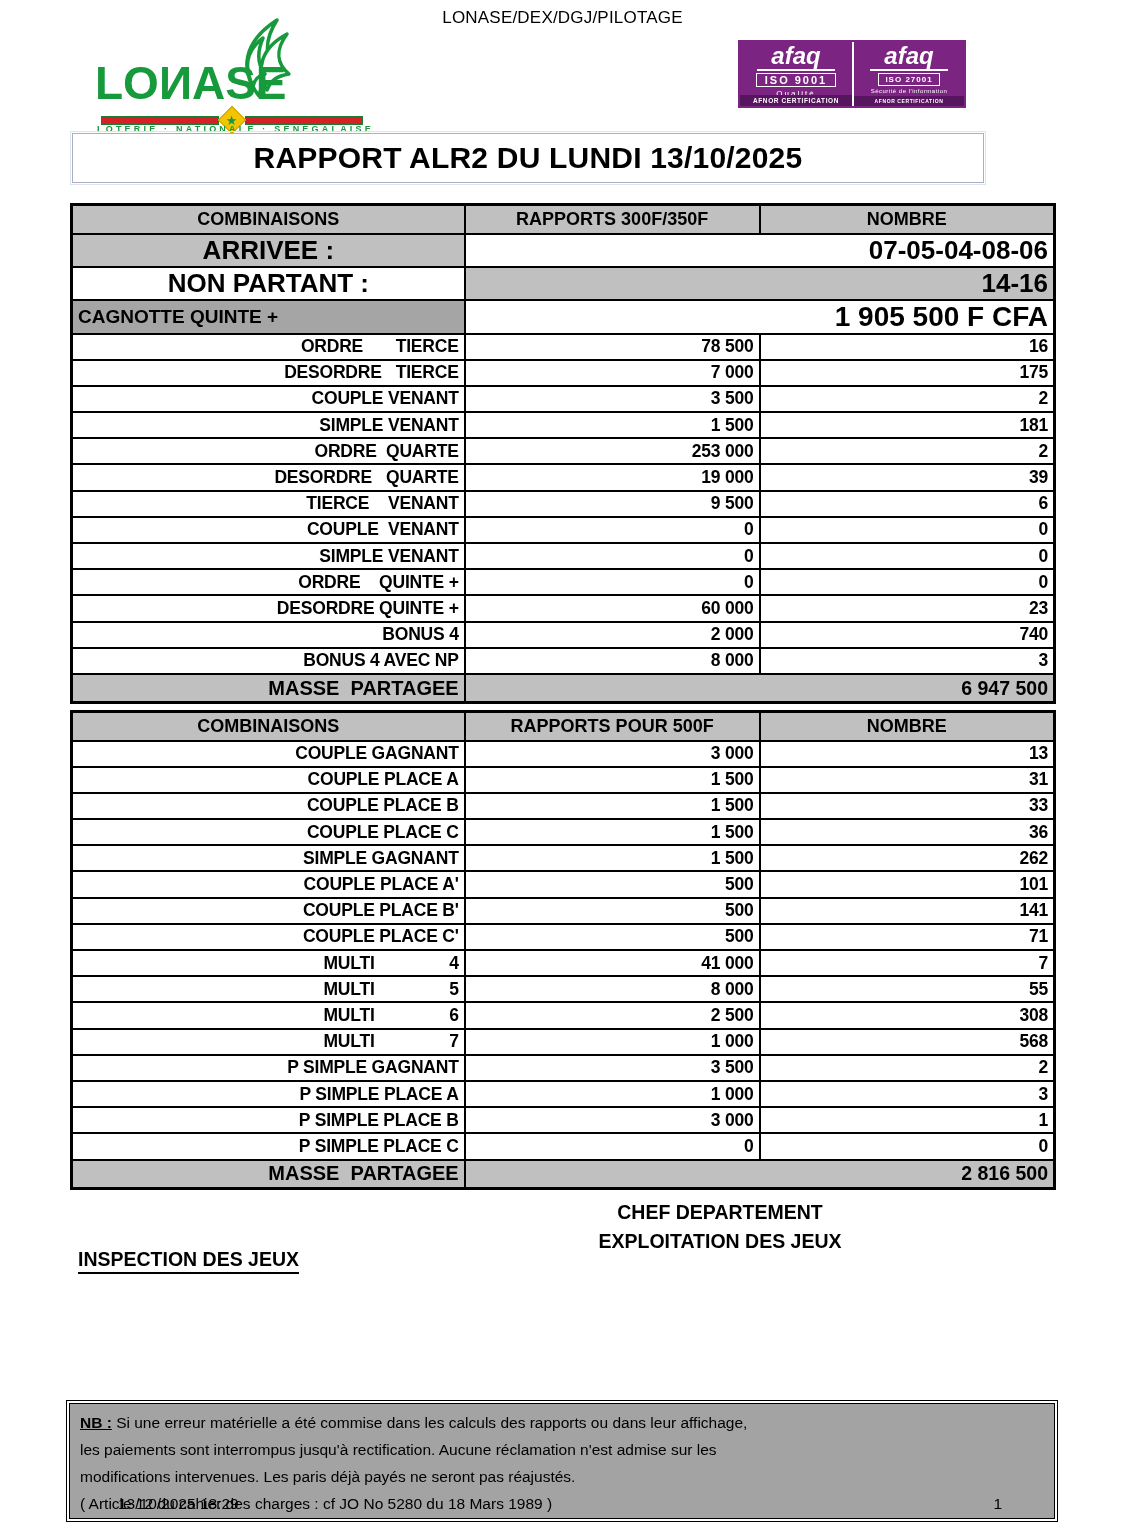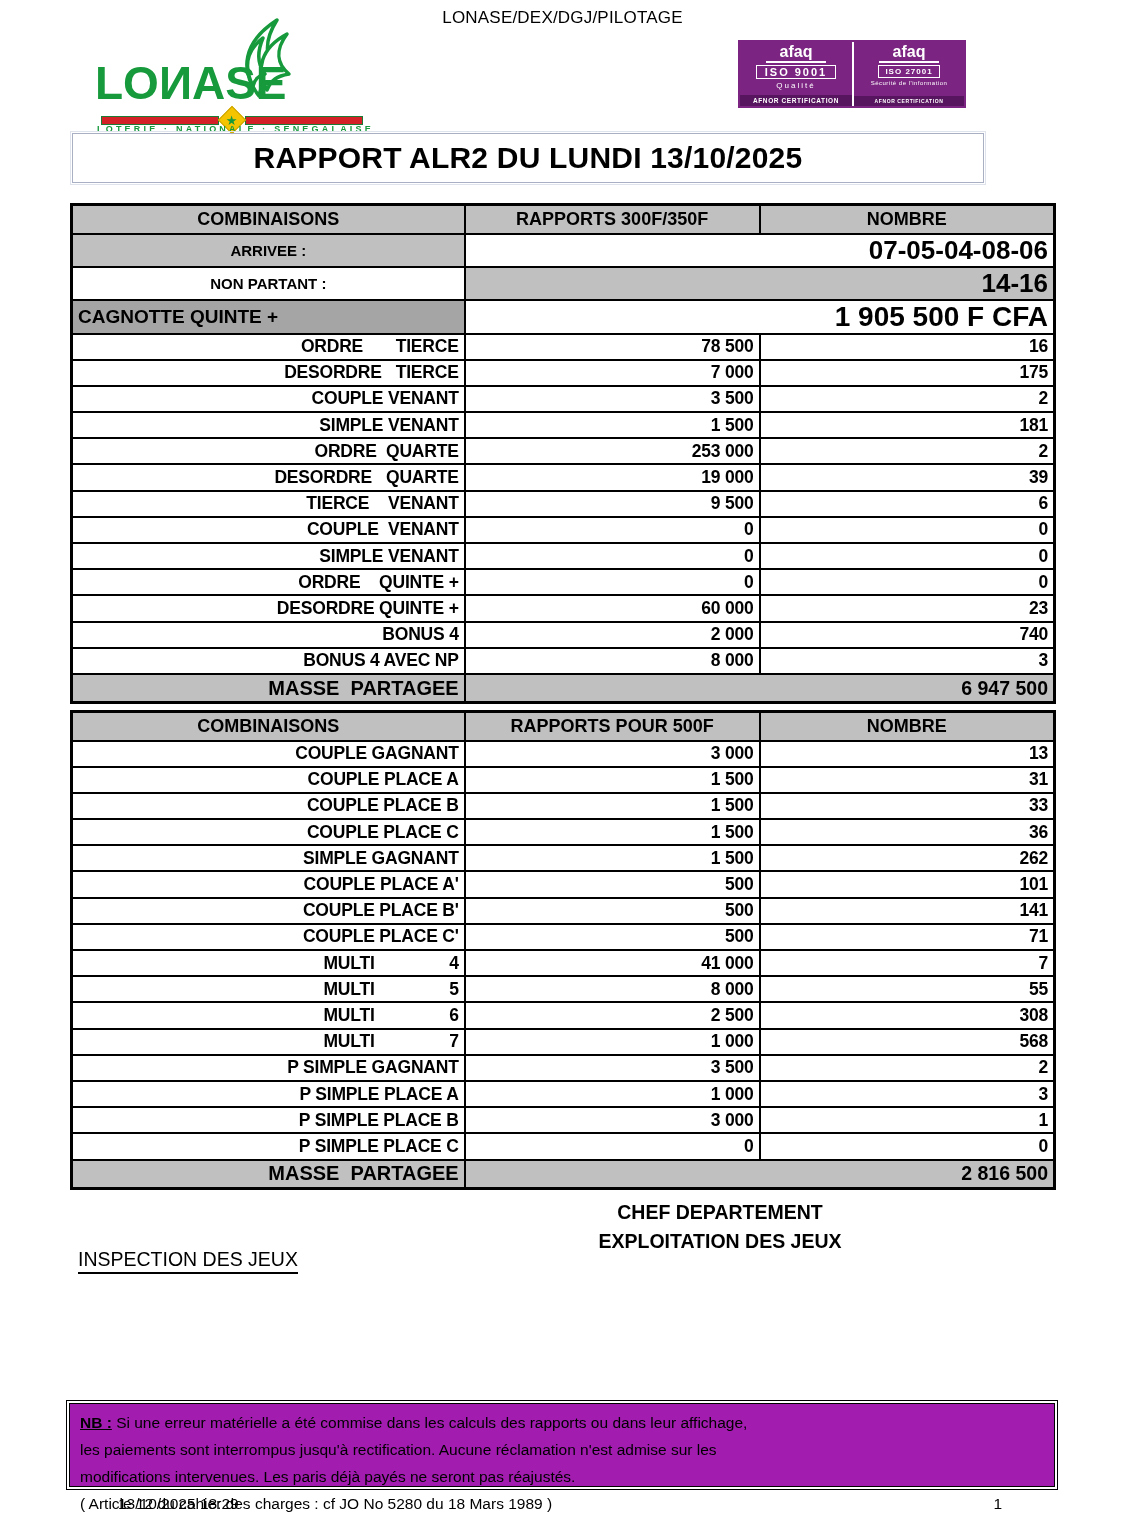--- a/index.html
+++ b/index.html
@@ -33,21 +33,21 @@
            border:1px solid #caa400;}
   .diamond span{transform:rotate(-45deg);color:var(--brand-green);font-size:13px;line-height:1;}
   .tagline{position:absolute;left:2px;top:100px;font-size:9px;font-weight:bold;
            color:var(--brand-green);letter-spacing:3.2px;white-space:nowrap;}
 
   
   .badges{position:absolute;left:738px;top:40px;display:flex;border:2px solid var(--afnor-purple);}
   .badge{width:112px;height:64px;background:var(--afnor-purple);color:#fff;
          display:flex;flex-direction:column;align-items:center;padding-top:2px;position:relative;}
   .badge + .badge{border-left:2px solid #fff;}
-  .badge .brand{font-weight:bold;font-size:16px;line-height:1;
+  .badge .brand{font-style:italic;font-weight:bold;font-size:24px;line-height:1;
                 border-bottom:2px solid #fff;padding:0 14px 1px;}
   .badge .iso{font-weight:bold;font-size:11px;border:1px solid #fff;padding:0 8px;margin-top:2px;
               letter-spacing:2px;}
   .badge .iso.small{font-size:8px;letter-spacing:1px;padding:1px 6px;}
   .badge .qual{font-size:8px;letter-spacing:2px;margin-top:2px;}
   .badge .qual.small{font-size:6px;letter-spacing:.5px;line-height:1.1;text-align:center;}
   .badge .foot{position:absolute;bottom:0;left:0;width:100%;background:var(--afnor-purple-dark);
                color:#fff;font-size:6.5px;font-weight:bold;text-align:center;padding:2px 0;
                letter-spacing:.6px;}
   .badge .foot.tiny{font-size:5px;}
@@ -58,44 +58,44 @@
              display:flex;align-items:center;justify-content:center;}
   .title-box h1{margin:0;font-size:30px;letter-spacing:.2px;}
 
   
   .tbl-wrap{position:absolute;left:70px;width:986px;}
   #t1{top:203px;} #t2{top:710px;}
   table{width:100%;border-collapse:collapse;table-layout:fixed;border:3px solid #000;}
   col.c1{width:40%;} col.c2{width:30%;} col.c3{width:30%;}
   td,th{border:2px solid #000;padding:0 5px;overflow:hidden;}
   .t-sum td{height:33px;font-weight:bold;}
-  .sum-label{text-align:center;font-size:15px;}
+  .sum-label{text-align:center;font-size:26px;}
   .sum-value{text-align:right;font-size:26px;}
   .bg-gray{background:var(--cell-gray);}
   .bg-darkgray{background:var(--cell-gray-dark);}
   .sum-label.left{text-align:left;font-size:19px;}
   .cagnotte-val{font-size:28px;}
   thead.t-head th{height:29px;background:var(--cell-gray);font-size:18px;text-align:center;}
   tbody.rows td{height:26.2px;font-weight:bold;font-size:17.5px;letter-spacing:-.2px;}
   td.lbl{text-align:right;white-space:pre;}
   td.num{text-align:right;}
   .t-masse td{height:29px;background:var(--cell-gray);font-weight:bold;}
   .t-masse .lbl{font-size:20px;}
   .t-masse .num{font-size:19.5px;}
 
   
   .chef{position:absolute;left:555px;top:1198px;width:330px;text-align:center;
         font-weight:bold;font-size:19.5px;line-height:1.5;}
-  .inspection{position:absolute;left:78px;top:1248px;font-weight:normal;font-size:19.5px;
+  .inspection{position:absolute;left:78px;top:1248px;font-weight:bold;font-size:19.5px;
               border-bottom:2.5px solid #000;padding-bottom:1px;}
 
   
-  .nb-box{position:absolute;left:69px;top:1403px;width:986px;height:84px;
+  .nb-box{position:absolute;left:69px;top:1403px;width:986px;height:116px;
           border:1px solid #000;outline:1.5px solid #000;outline-offset:2px;
-          padding:5px 10px 12px;font-size:15.5px;line-height:27px;background:#a21caf;}
+          padding:5px 10px 12px;font-size:15.5px;line-height:27px;background:#a3a3a3;}
   .nb-label{font-weight:bold;text-decoration:underline;}
   .nb-last{position:relative;}
   .ts-overlay{position:absolute;left:38px;top:0;font-size:15.5px;}
   .page-num{position:absolute;right:42px;top:0;}
 </style>
 </head>
 <body>
 
 <div class="page">
 

